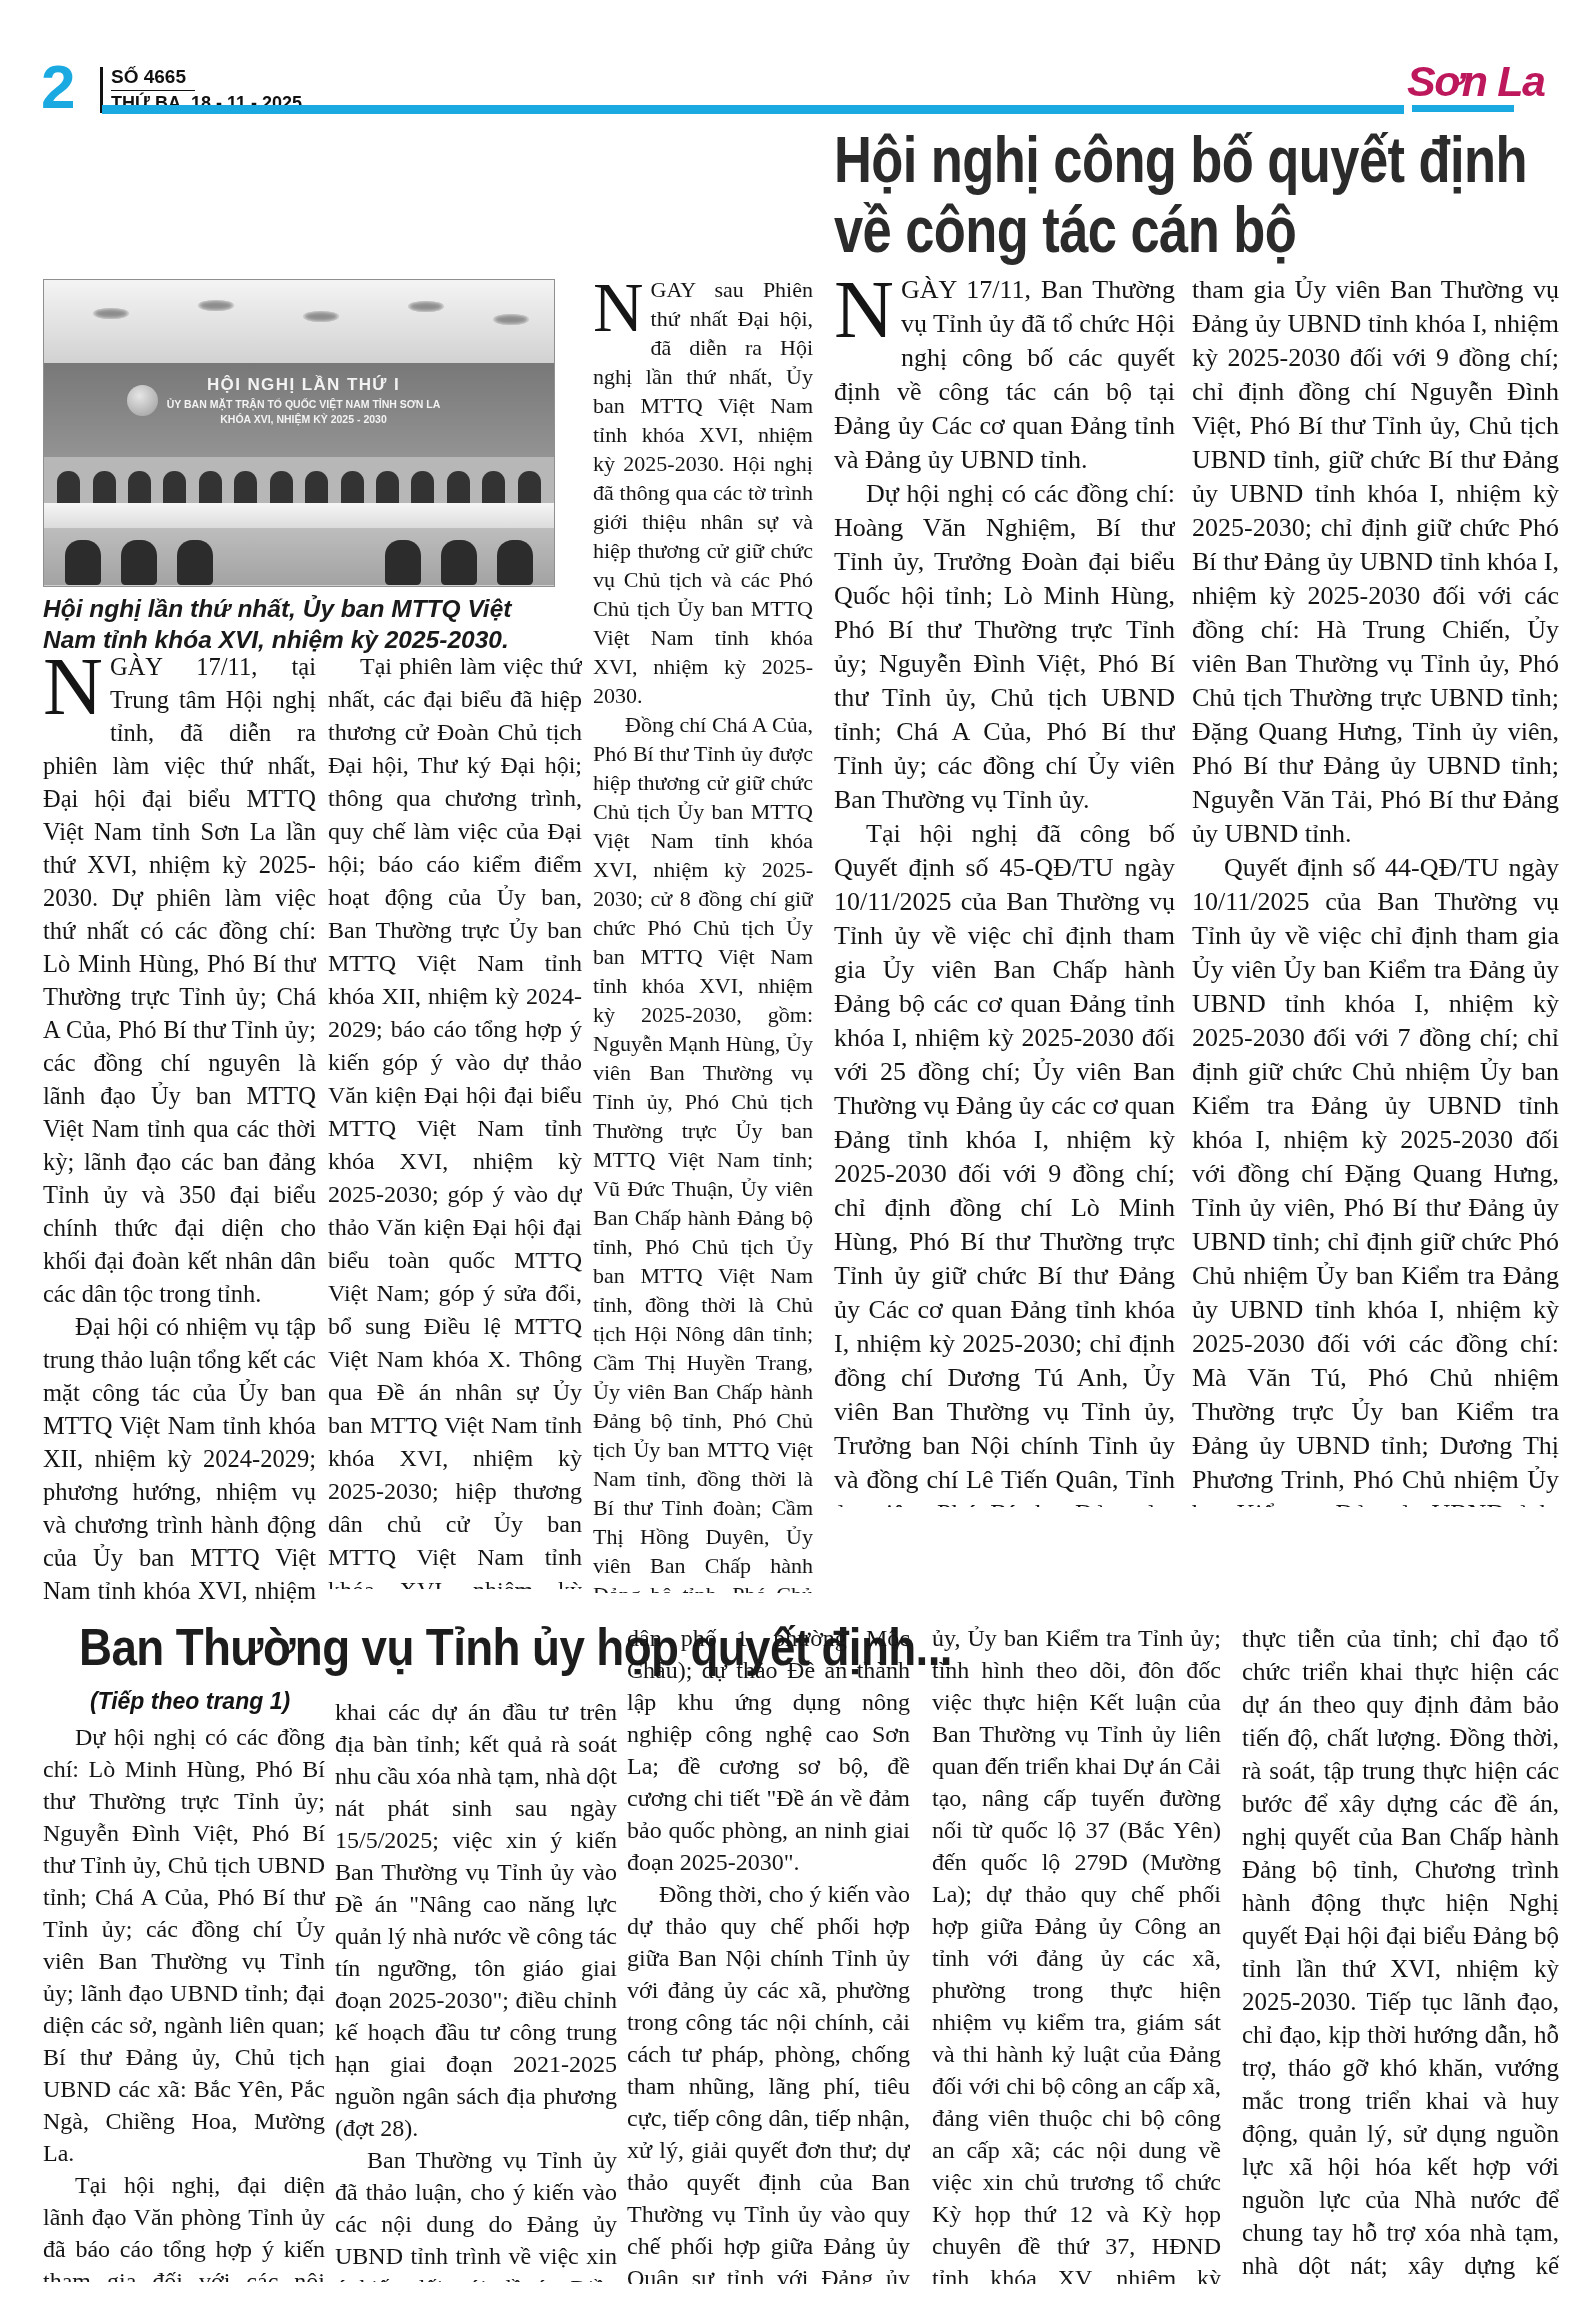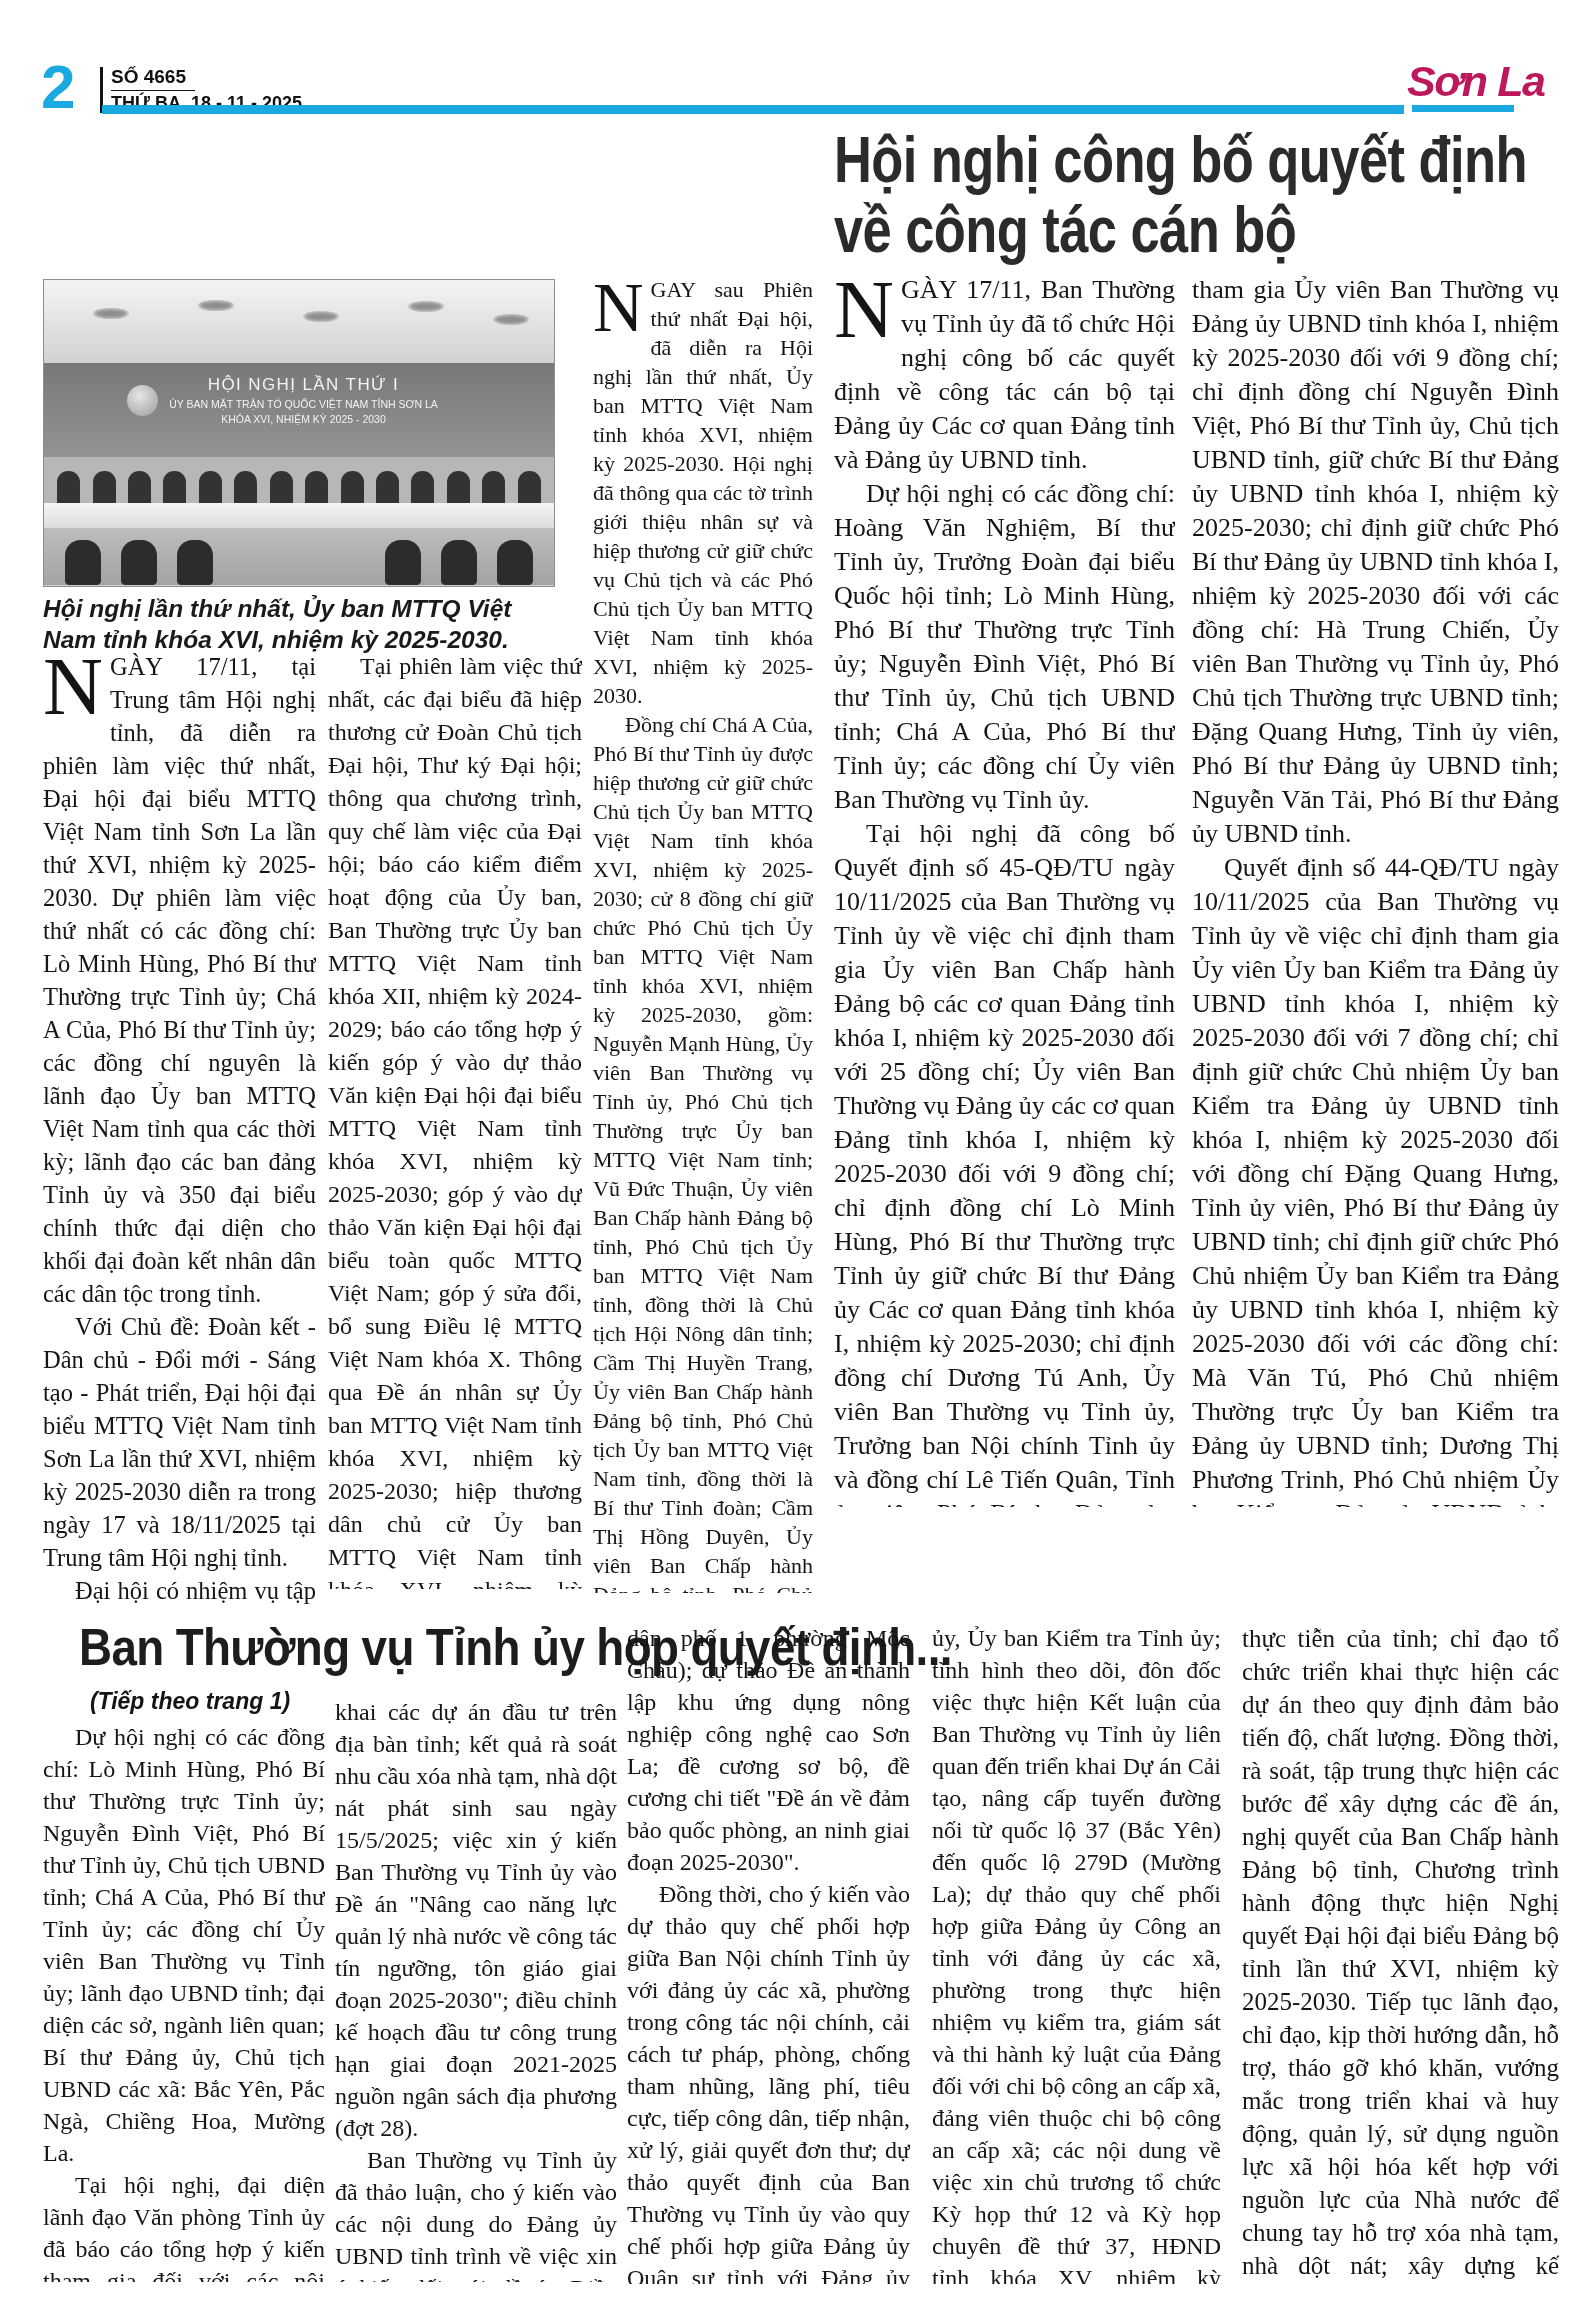--- a/index.html
+++ b/index.html
@@ -30,21 +30,21 @@
   
   .photo{position:absolute;left:43px;top:279px;width:510px;height:306px;background:#cfcfcf;
          border:1.4px solid #8f8f8f;overflow:hidden;}
   .ph-ceiling{position:absolute;left:0;top:0;width:100%;height:83px;
               background:linear-gradient(#f4f4f4,#d2d2d2);}
   .ph-light{position:absolute;width:36px;height:11.2px;border-radius:50%;background:#8d8d8d;
             box-shadow:inset 0 0 4.2px #fff;}
   .ph-backdrop{position:absolute;left:0;top:83px;width:100%;height:111px;
                background:linear-gradient(#787878,#989898);}
   .ph-banner{position:absolute;left:63px;top:93px;width:393px;text-align:center;color:#f3f3f3;
-             font-family:"Liberation Sans",sans-serif;font-weight:normal;}
+             font-family:"Liberation Sans",sans-serif;font-weight:bold;}
   .ph-banner .b1{font-size:17px;line-height:24px;letter-spacing:1.4px;}
   .ph-banner .b2{font-size:10.5px;line-height:15.4px;}
   .ph-banner .b3{font-size:10.5px;line-height:15.4px;}
   .ph-emblem{position:absolute;left:83px;top:105px;width:31px;height:31px;border-radius:50%;
              background:radial-gradient(circle at 40% 35%,#e6e6e6,#9a9a9a);}
   .ph-people{position:absolute;left:0;top:177px;width:100%;height:52px;background:#b7b7b7;
              display:flex;justify-content:space-around;align-items:flex-end;padding:0 7px;box-sizing:border-box;}
   .person{width:23px;height:38px;background:#333;border-radius:11.2px 11.2px 3.5px 3.5px;}
   .ph-table{position:absolute;left:0;top:223px;width:100%;height:25px;
             background:linear-gradient(#f6f6f6,#dcdcdc);}
@@ -126,21 +126,20 @@
       <div class="person-front" style="right:133px;"></div>
       <div class="person-front" style="right:77px;"></div>
       <div class="person-front" style="right:21px;"></div>
     </div>
   </div>
 
   <div class="caption">Hội nghị lần thứ nhất, Ủy ban MTTQ Việt Nam tỉnh khóa XVI, nhiệm kỳ 2025-2030.</div>
 
   <div class="col c-l1">
     <p class="drop-p"><span class="dropcap">N</span><span>GÀY 17/11, tại Trung tâm Hội nghị tỉnh, đã diễn ra phiên làm việc thứ nhất, Đại hội đại biểu MTTQ Việt Nam tỉnh Sơn La lần thứ XVI, nhiệm kỳ 2025-2030. Dự phiên làm việc thứ nhất có các đồng chí: Lò Minh Hùng, Phó Bí thư Thường trực Tỉnh ủy; Chá A Của, Phó Bí thư Tỉnh ủy; các đồng chí nguyên là lãnh đạo Ủy ban MTTQ Việt Nam tỉnh qua các thời kỳ; lãnh đạo các ban đảng Tỉnh ủy và 350 đại biểu chính thức đại diện cho khối đại đoàn kết nhân dân các dân tộc trong tỉnh.</span></p>
-    <p>Với Chủ đề: Đoàn kết - Dân chủ - Đổi mới - Sáng tạo - Phát triển, Đại hội đại biểu MTTQ Việt Nam tỉnh Sơn La lần thứ XVI, nhiệm kỳ 2025-2030 diễn ra trong ngày 17 và 18/11/2025 tại Trung tâm Hội nghị tỉnh.</p>
     <p>Đại hội có nhiệm vụ tập trung thảo luận tổng kết các mặt công tác của Ủy ban MTTQ Việt Nam tỉnh khóa XII, nhiệm kỳ 2024-2029; phương hướng, nhiệm vụ và chương trình hành động của Ủy ban MTTQ Việt Nam tỉnh khóa XVI, nhiệm kỳ 2025-2030. Thảo luận, đóng góp xây dựng Văn kiện Đại hội đại biểu toàn quốc MTTQ Việt Nam nhiệm kỳ 2026-2031; thảo luận, góp ý Điều lệ MTTQ Việt Nam (sửa đổi, bổ</p>
   </div>
 
   <div class="col c-l2">
     <p>Tại phiên làm việc thứ nhất, các đại biểu đã hiệp thương cử Đoàn Chủ tịch Đại hội, Thư ký Đại hội; thông qua chương trình, quy chế làm việc của Đại hội; báo cáo kiểm điểm hoạt động của Ủy ban, Ban Thường trực Ủy ban MTTQ Việt Nam tỉnh khóa XII, nhiệm kỳ 2024-2029; báo cáo tổng hợp ý kiến góp ý vào dự thảo Văn kiện Đại hội đại biểu MTTQ Việt Nam tỉnh khóa XVI, nhiệm kỳ 2025-2030; góp ý vào dự thảo Văn kiện Đại hội đại biểu toàn quốc MTTQ Việt Nam; góp ý sửa đổi, bổ sung Điều lệ MTTQ Việt Nam khóa X. Thông qua Đề án nhân sự Ủy ban MTTQ Việt Nam tỉnh khóa XVI, nhiệm kỳ 2025-2030; hiệp thương dân chủ cử Ủy ban MTTQ Việt Nam tỉnh khóa XVI, nhiệm kỳ 2025-2030 gồm 90 đồng chí.</p>
 
   </div>
 
   <div class="col c-l3">
     <p class="drop-p"><span class="dropcap" style="font-size:70px;line-height:59px;">N</span><span>GAY sau Phiên thứ nhất Đại hội, đã diễn ra Hội nghị lần thứ nhất, Ủy ban MTTQ Việt Nam tỉnh khóa XVI, nhiệm kỳ 2025-2030. Hội nghị đã thông qua các tờ trình giới thiệu nhân sự và hiệp thương cử giữ chức vụ Chủ tịch và các Phó Chủ tịch Ủy ban MTTQ Việt Nam tỉnh khóa XVI, nhiệm kỳ 2025-2030.</span></p>

